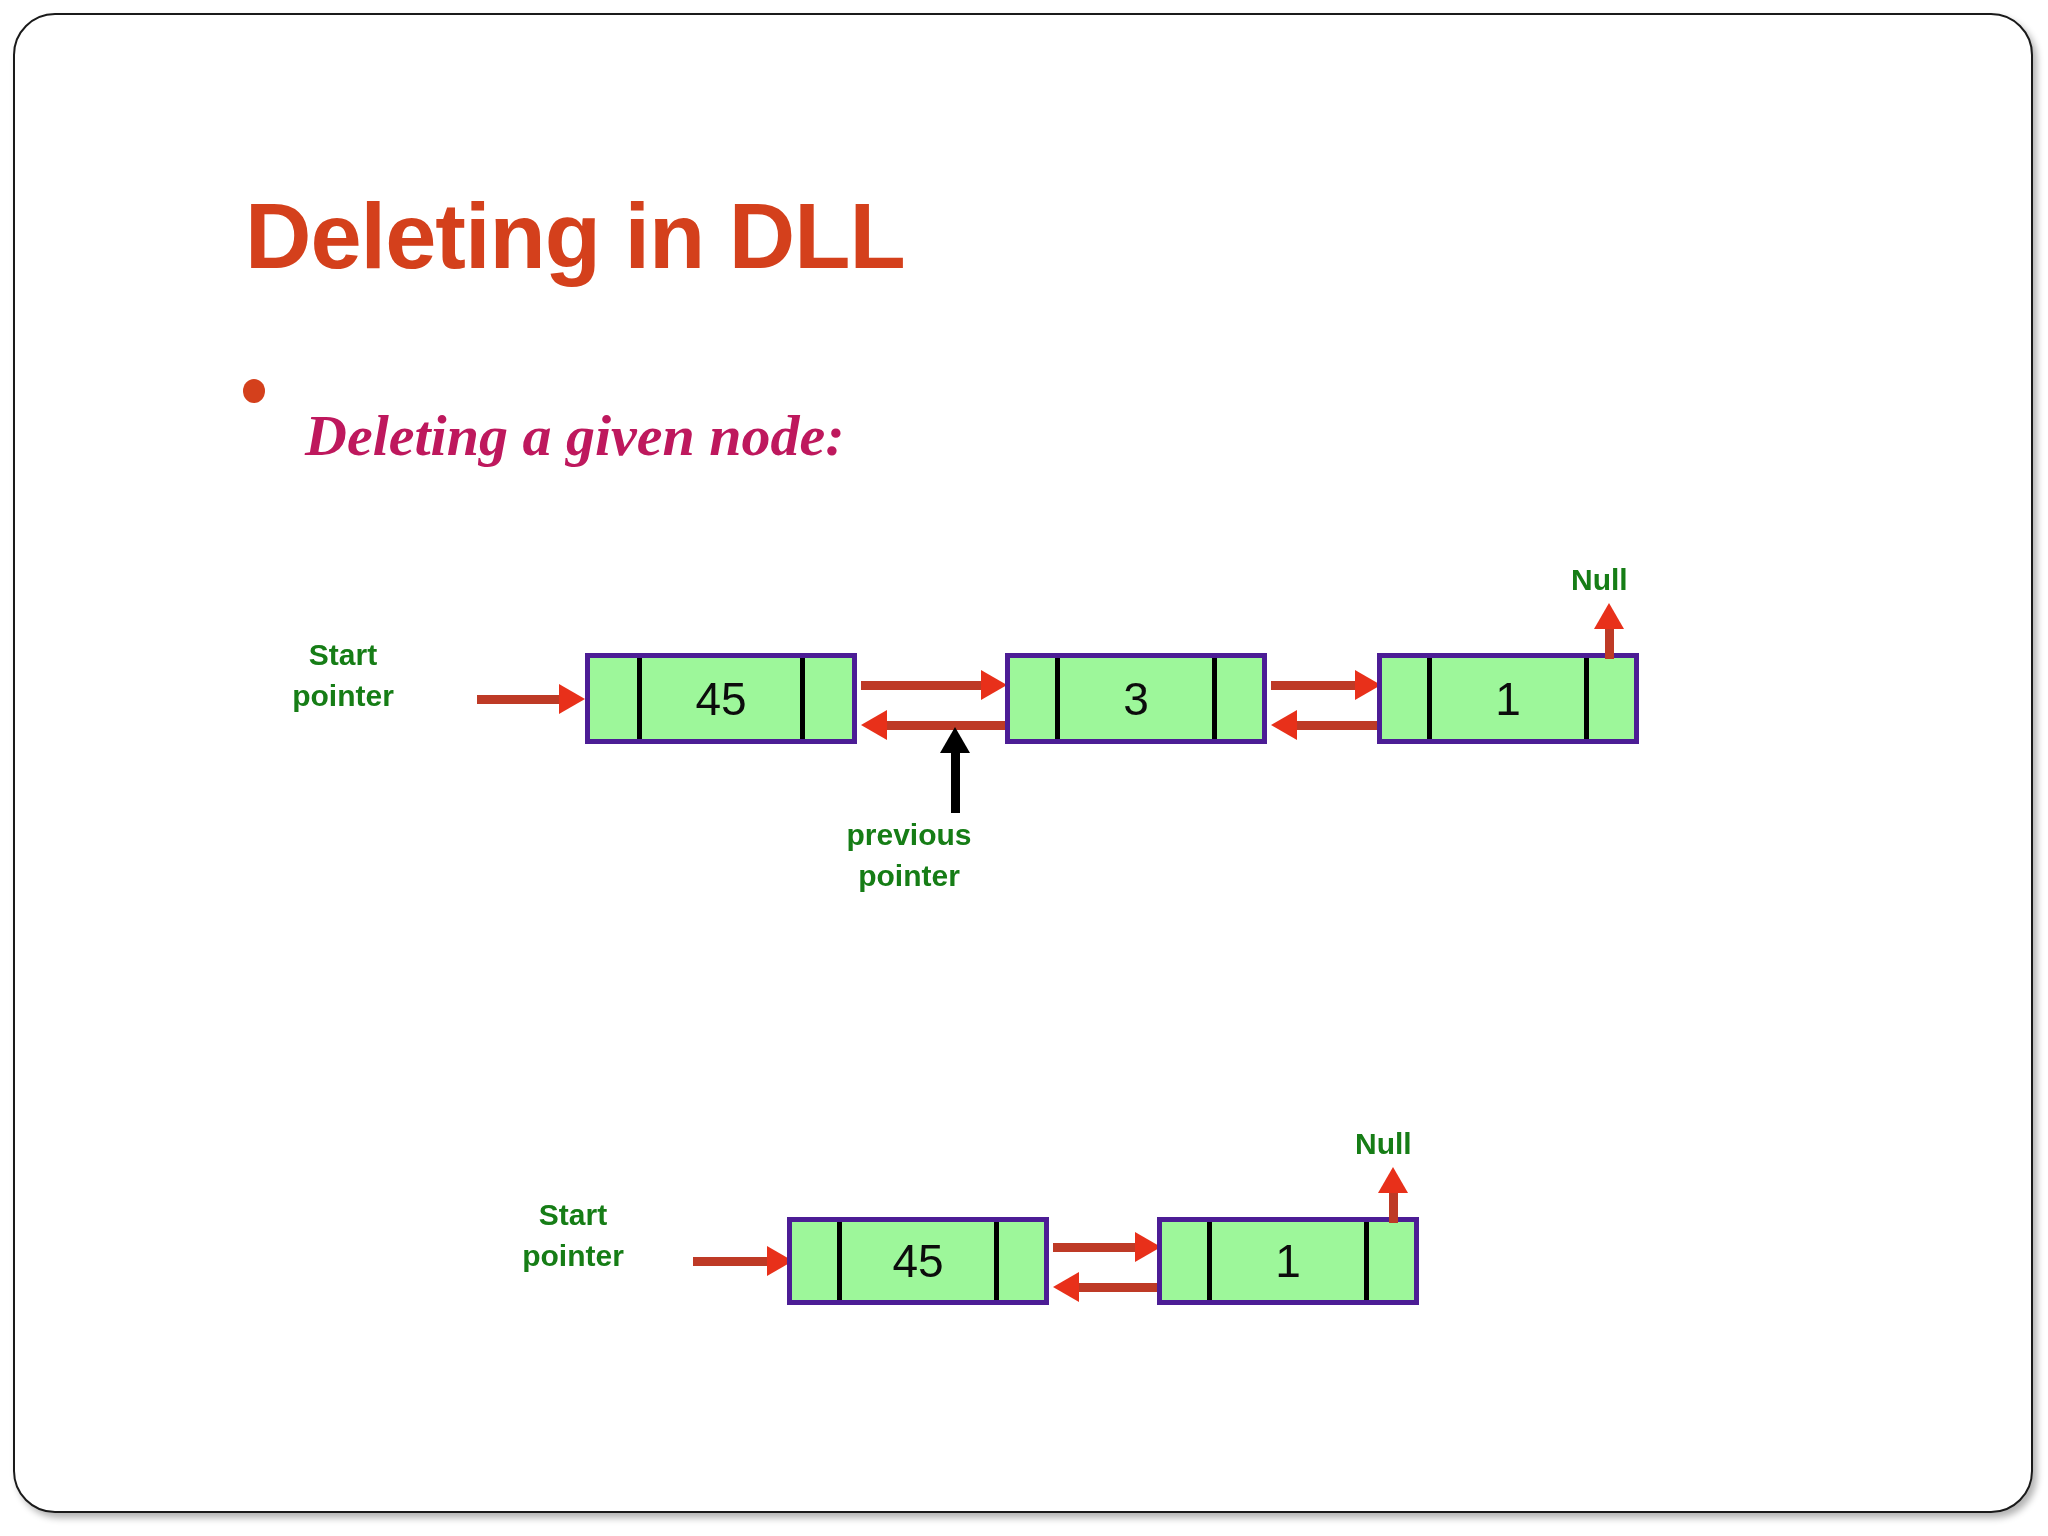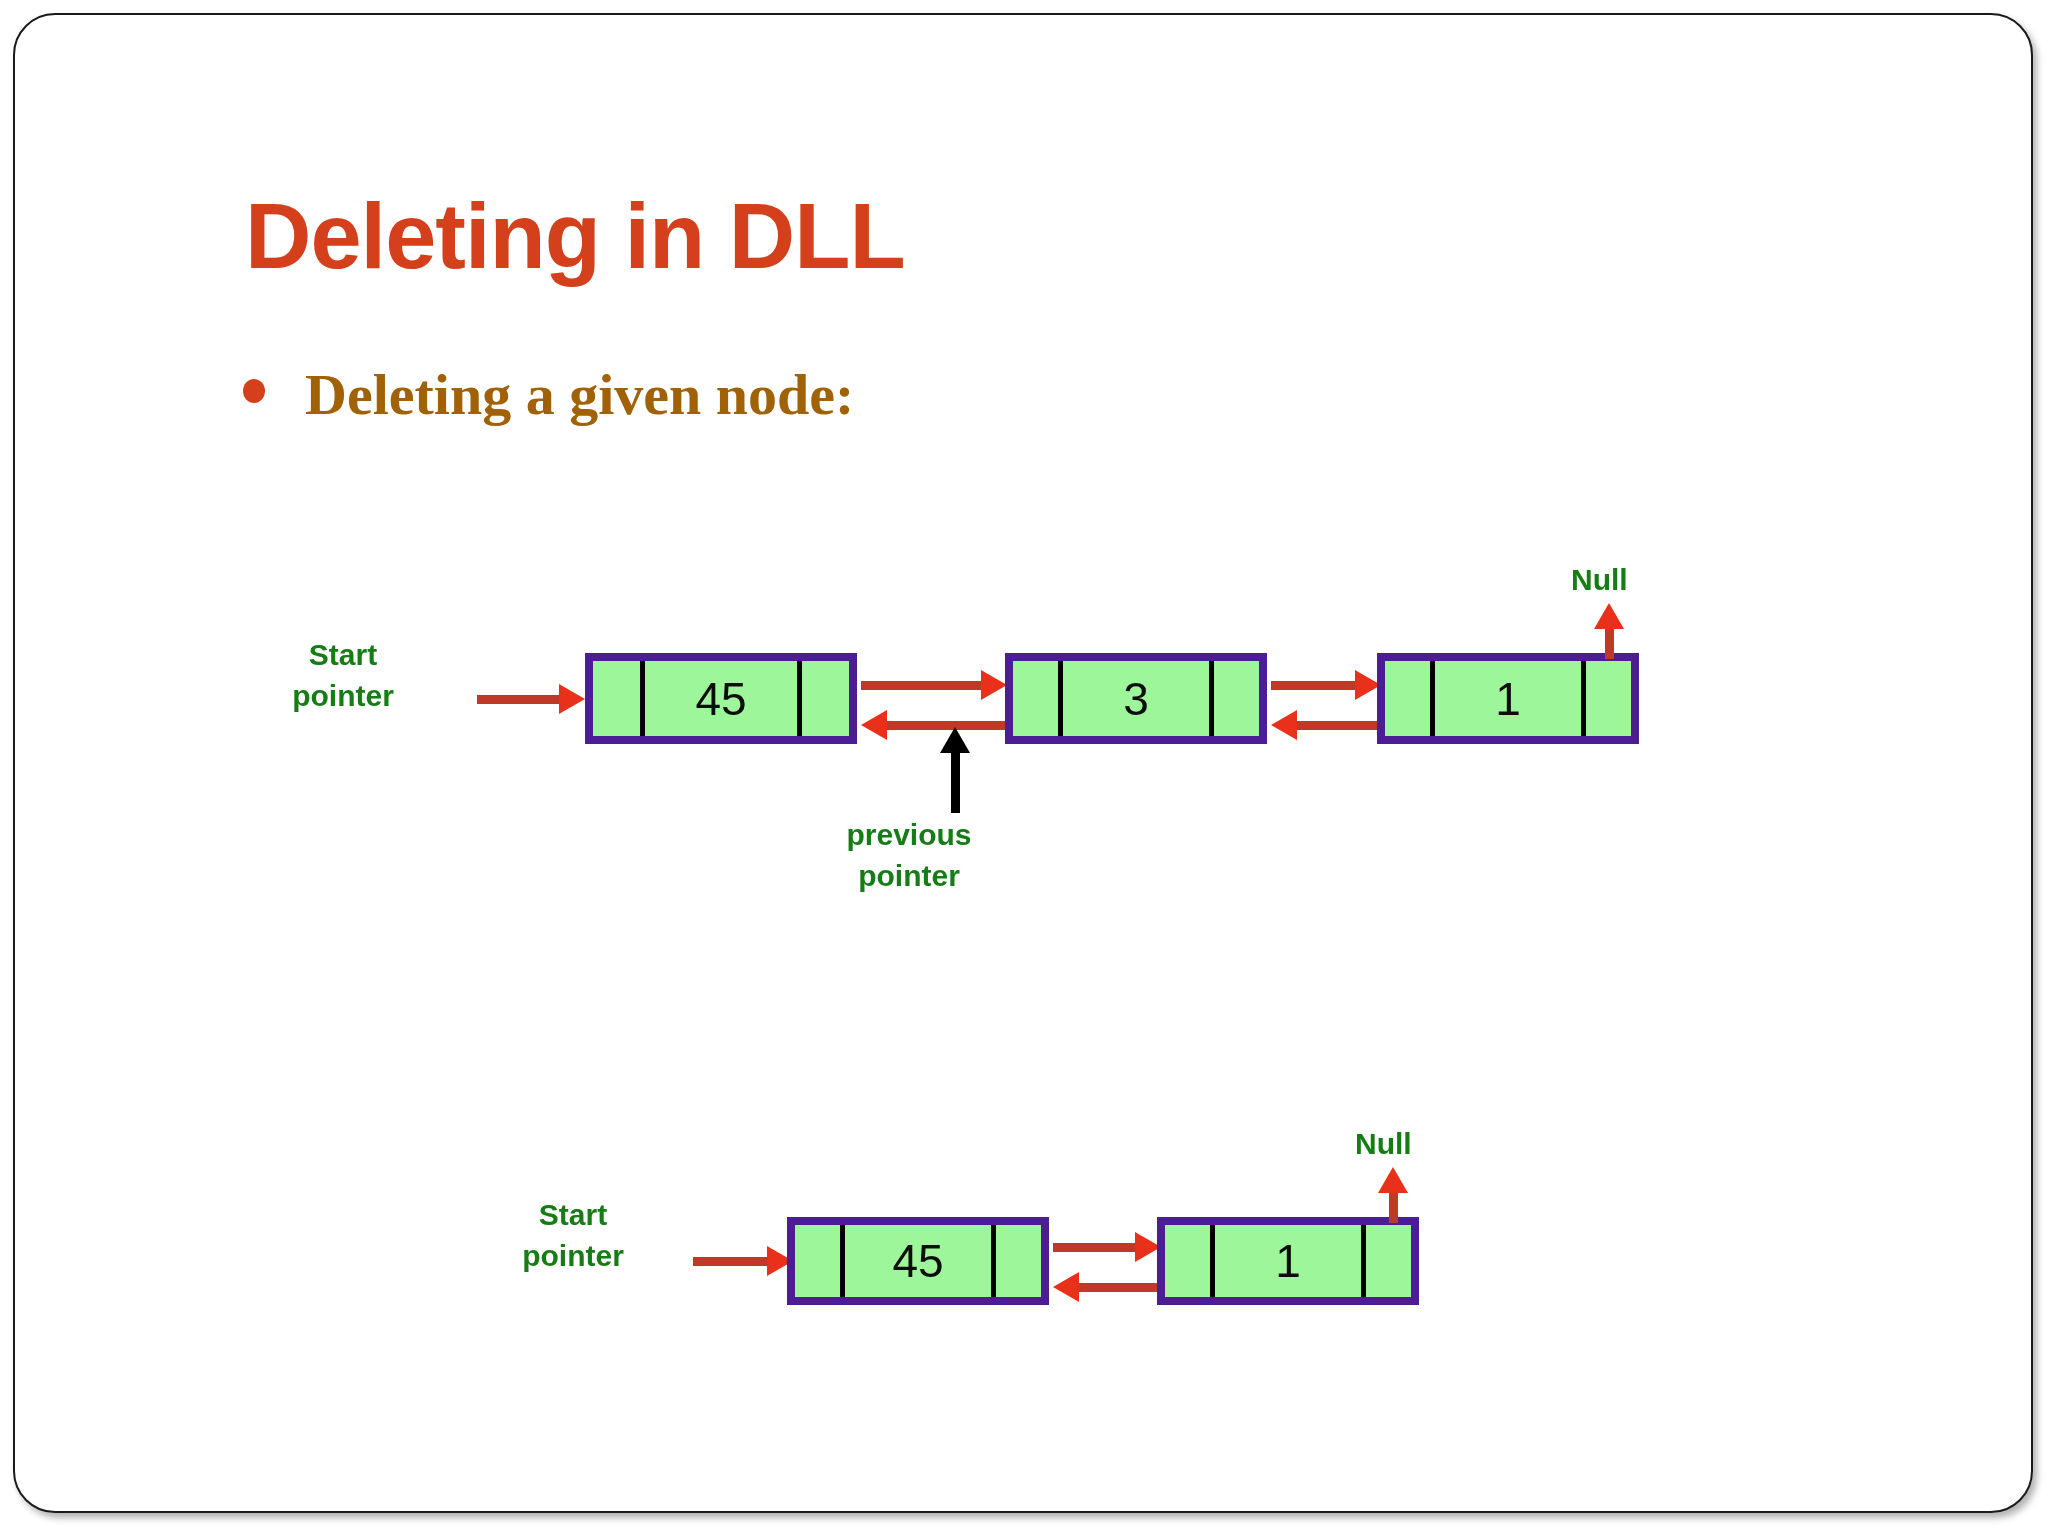--- a/index.html
+++ b/index.html
@@ -20,28 +20,28 @@
   #page-title{
     position:absolute; left:230px; top:175px;
     font-size:92px; font-weight:bold; letter-spacing:-1px;
     color:#D4401C; white-space:nowrap; line-height:1;
   }
 
   
   #bullet-row{position:absolute; left:228px; top:350px; display:flex; align-items:flex-start;}
   #bullet-dot{width:22px;height:24px;border-radius:50%;background:#D4401C;
               margin-top:14px;margin-right:40px;flex:none;}
-  #bullet-text{font-family:"Liberation Serif",serif; font-weight:bold;
-               font-size:58px; color:#a16207; white-space:nowrap; line-height:1.05;}
+  #bullet-text{font-family:"Liberation Serif",serif; font-style:italic; font-weight:bold;
+               font-size:58px; color:#be185d; white-space:nowrap; line-height:1.05;margin-top:41px;}
 
   
   .diagram{position:absolute;}
 
   .node{position:absolute; display:flex; box-sizing:border-box;
-        border:8px solid #4c1d95; background:#9DF79A;}
+        border:5px solid #4c1d95; background:#9DF79A;}
   .node .cell{box-sizing:border-box; display:flex; align-items:center;
               justify-content:center; background:#9DF79A;}
   .node .cell.prev{border-right:5px solid #000;}
   .node .cell.next{border-left:5px solid #000;}
   .node .val{font-size:46px; color:#0c0c0c; font-family:"Liberation Sans",sans-serif;}
 
   
   .ptr-label{position:absolute; color:#167D16; font-weight:bold; font-size:30px;
              text-align:center; line-height:1.35; white-space:nowrap;}
   .null-label{position:absolute; color:#167D16; font-weight:bold; font-size:30px;

